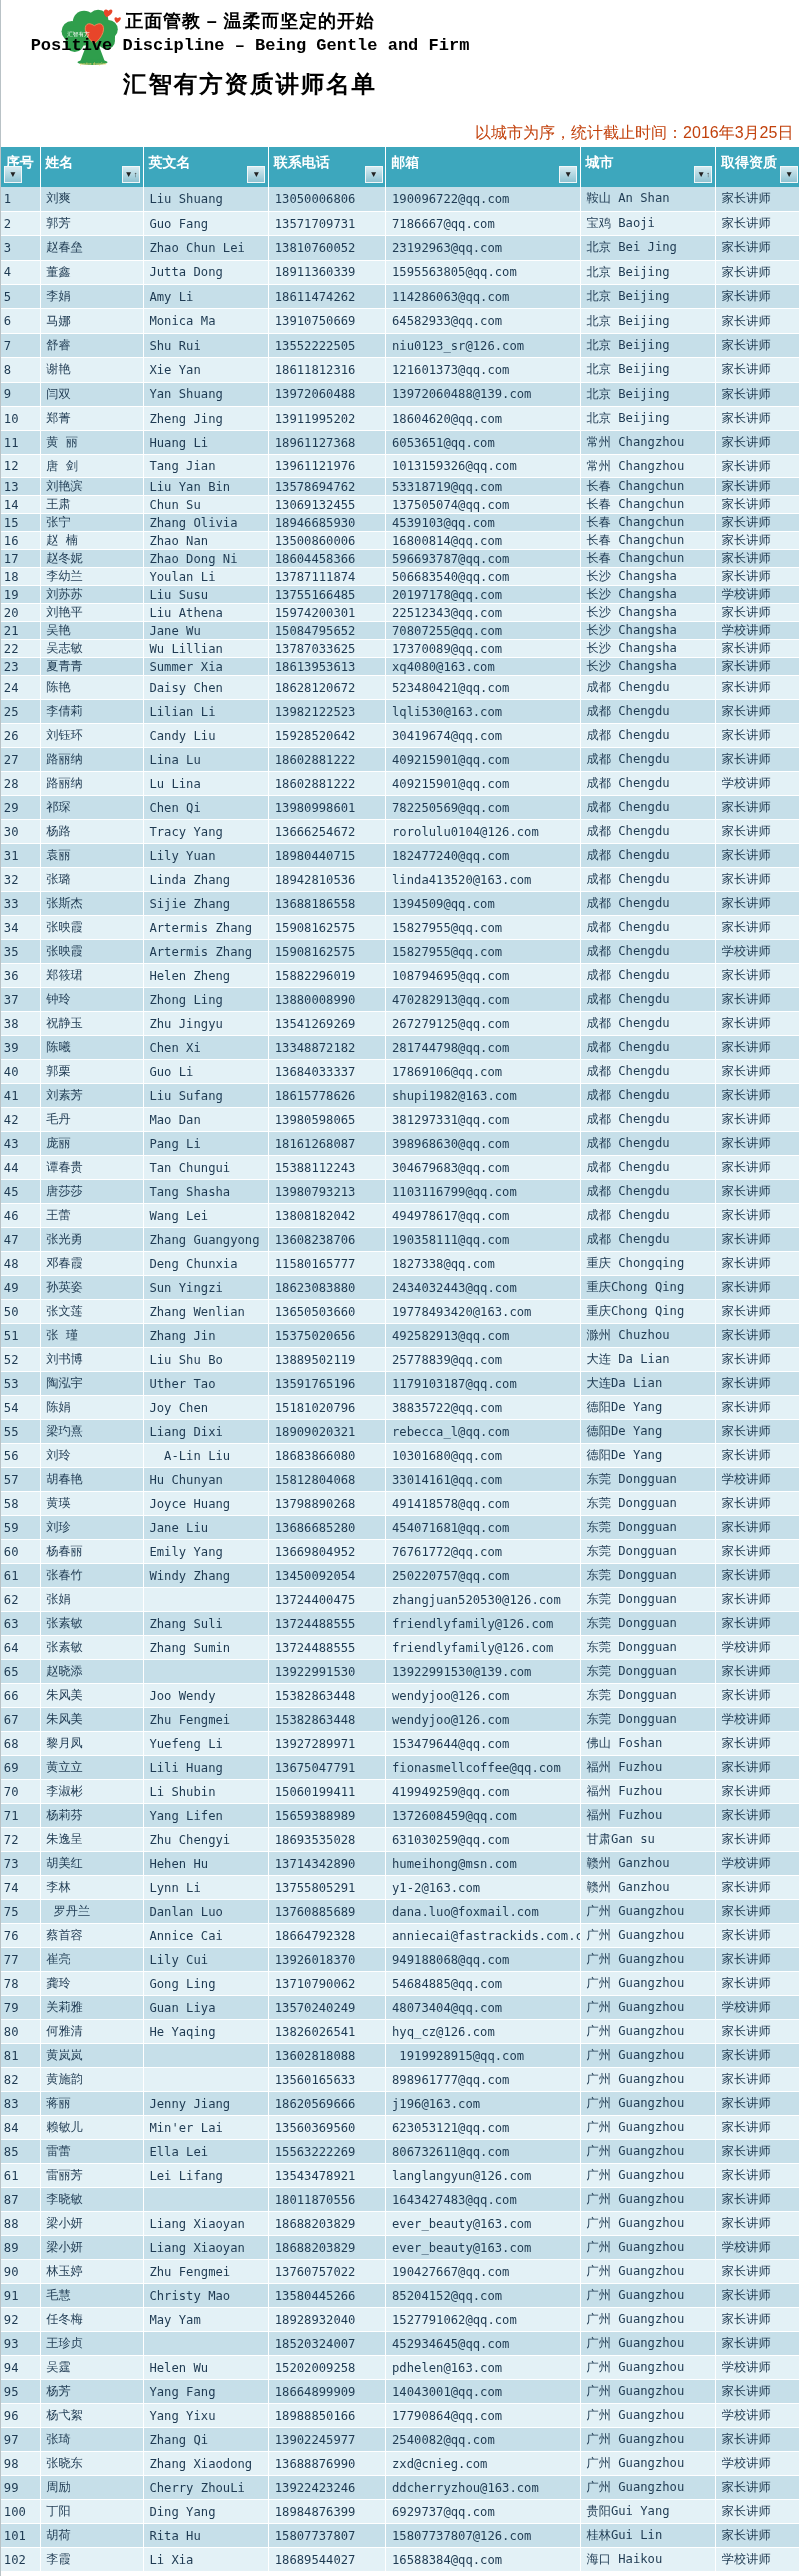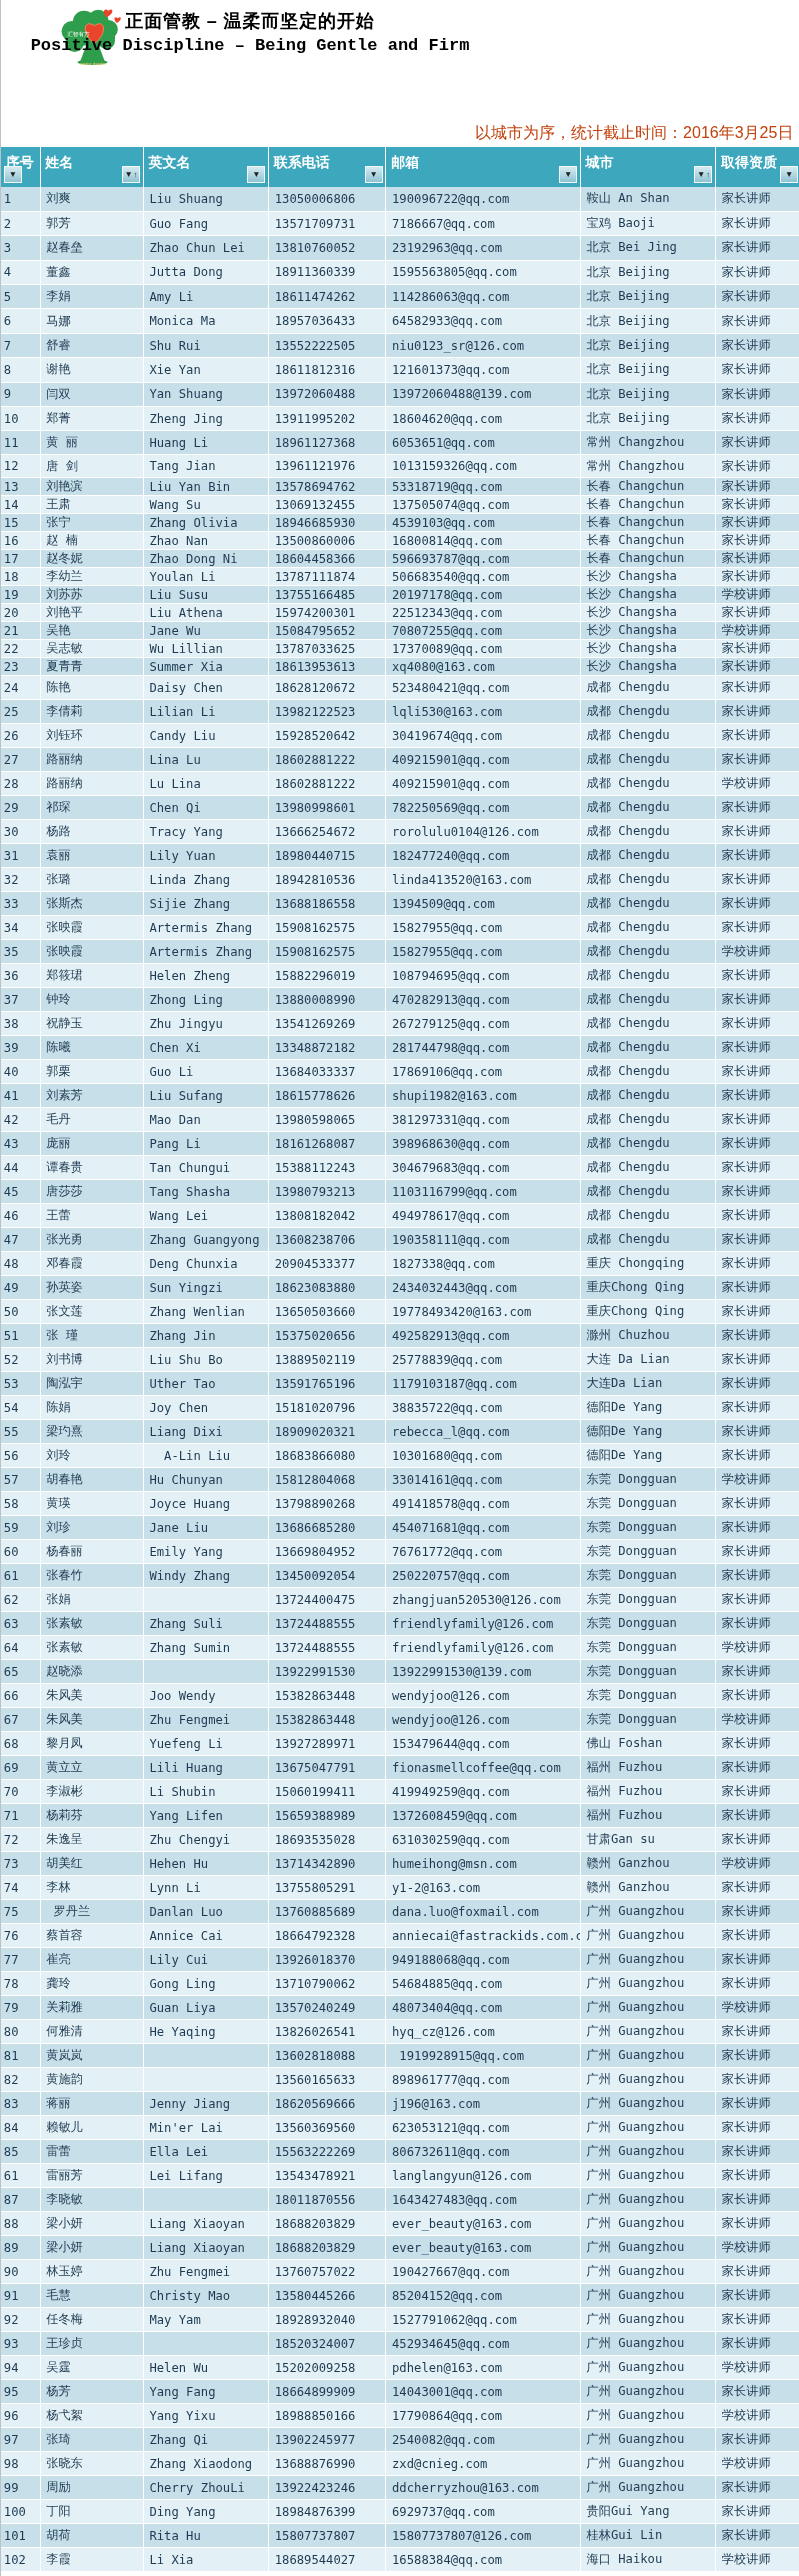--- a/index.html
+++ b/index.html
@@ -68,20 +68,21 @@
           <path d="M55 12 C 50 8, 52 1, 57 5 C 62 1, 64 8, 55 12 Z" fill="#e8452a"></path>
           <path d="M66 18 C 62 15, 63 10, 67 13 C 71 10, 72 15, 66 18 Z" fill="#e8452a"></path>
         </g>
         <text x="13" y="32" font-size="6" fill="#ffffff" font-family="Liberation Sans, sans-serif">汇智有方</text>
         <text x="27" y="63" font-size="3.6" fill="#ffd76f" font-family="Liberation Sans, sans-serif">positive discipline</text>
       </svg>
     </div>
     <div class="titles">
       <div class="title-cn">正面管教 – 温柔而坚定的开始</div>
       <div class="title-en">Positive Discipline – Being Gentle and Firm</div>
+      <div class="main-title">汇智有方资质讲师名单</div>
     </div>
     <div class="date-note">以城市为序，统计截止时间：2016年3月25日</div>
   </div>
 
   <table>
     <colgroup id="cols">
         <col style="width: 39px;">
         <col style="width: 103px;">
         <col style="width: 125px;">
         <col style="width: 117px;">
@@ -143,21 +144,21 @@
           <td>Amy Li</td>
           <td>18611474262</td>
           <td>114286063@qq.com</td>
           <td>北京 Beijing</td>
           <td>家长讲师</td>
         </tr>
         <tr class="even h26">
           <td>6</td>
           <td>马娜</td>
           <td>Monica Ma</td>
-          <td>18957036433</td>
+          <td>13910750669</td>
           <td>64582933@qq.com</td>
           <td>北京 Beijing</td>
           <td>家长讲师</td>
         </tr>
         <tr class="odd h26">
           <td>7</td>
           <td>舒睿</td>
           <td>Shu Rui</td>
           <td>13552222505</td>
           <td>niu0123_sr@126.com</td>
@@ -214,21 +215,21 @@
           <td>刘艳滨</td>
           <td>Liu Yan Bin</td>
           <td>13578694762</td>
           <td>53318719@qq.com</td>
           <td>长春 Changchun</td>
           <td>家长讲师</td>
         </tr>
         <tr class="even h18">
           <td>14</td>
           <td>王肃</td>
-          <td>Wang Su</td>
+          <td>Chun Su</td>
           <td>13069132455</td>
           <td>137505074@qq.com</td>
           <td>长春 Changchun</td>
           <td>家长讲师</td>
         </tr>
         <tr class="odd h18">
           <td>15</td>
           <td>张宁</td>
           <td>Zhang Olivia</td>
           <td>18946685930</td>
@@ -521,21 +522,21 @@
           <td>Zhang Guangyong</td>
           <td>13608238706</td>
           <td>190358111@qq.com</td>
           <td>成都 Chengdu</td>
           <td>家长讲师</td>
         </tr>
         <tr class="even h257">
           <td>48</td>
           <td>邓春霞</td>
           <td>Deng Chunxia</td>
-          <td>20904533377</td>
+          <td>11580165777</td>
           <td>1827338@qq.com</td>
           <td>重庆 Chongqing</td>
           <td>家长讲师</td>
         </tr>
         <tr class="odd h257">
           <td>49</td>
           <td>孙英姿</td>
           <td>Sun Yingzi</td>
           <td>18623083880</td>
           <td>2434032443@qq.com</td>

